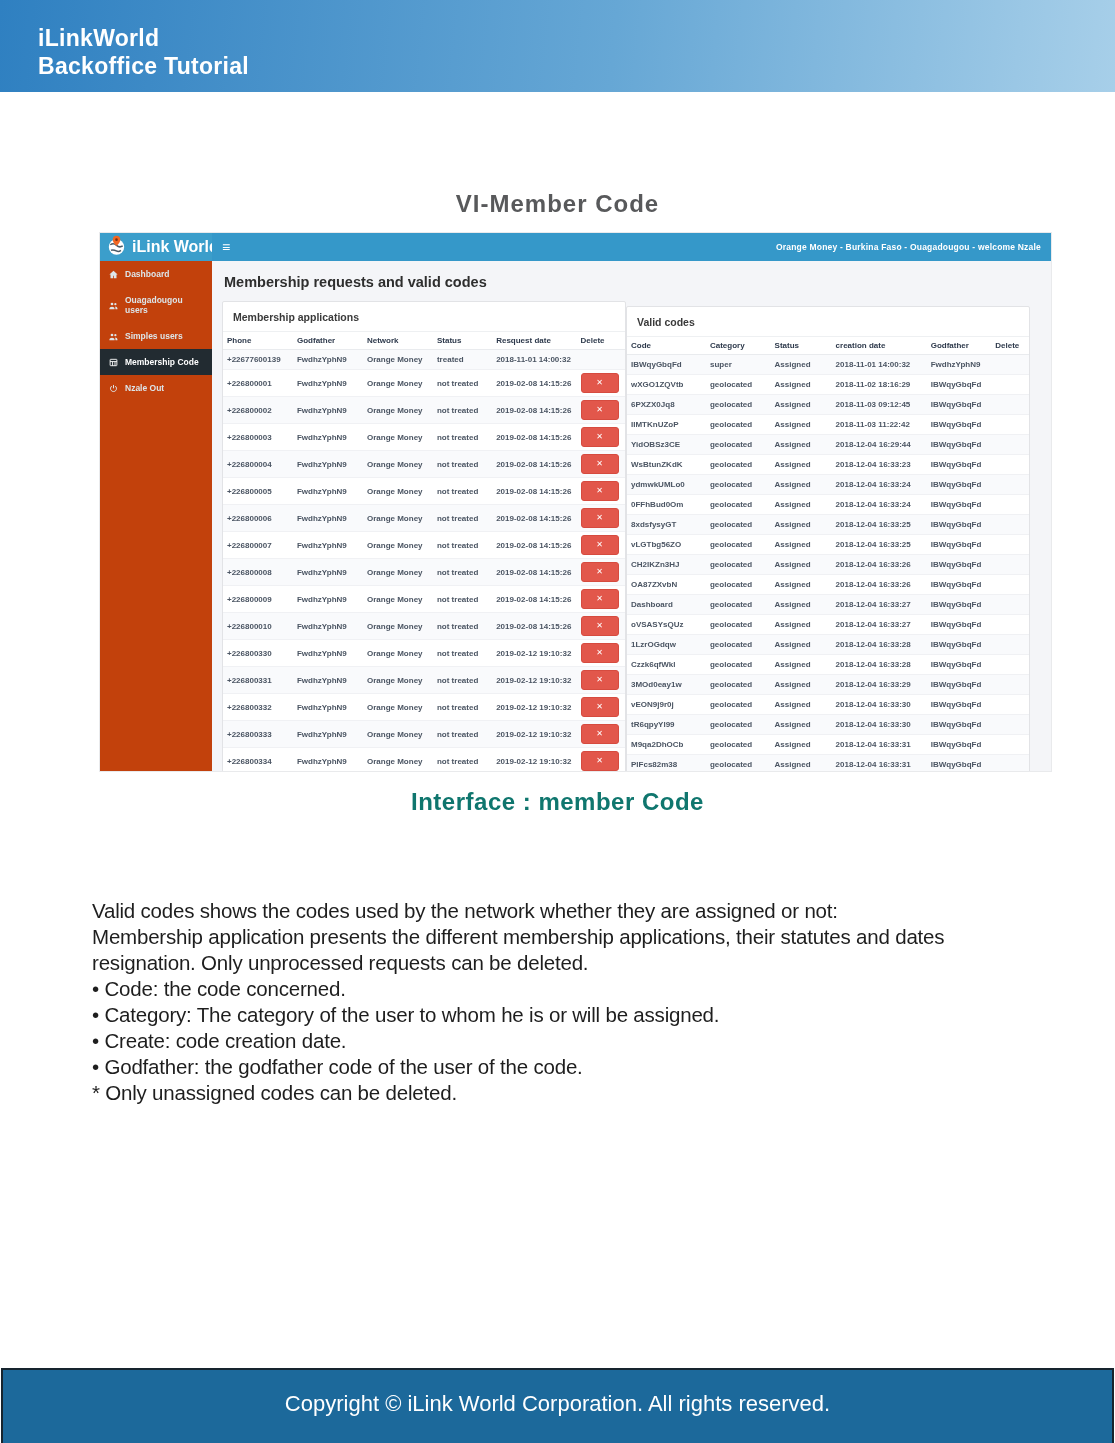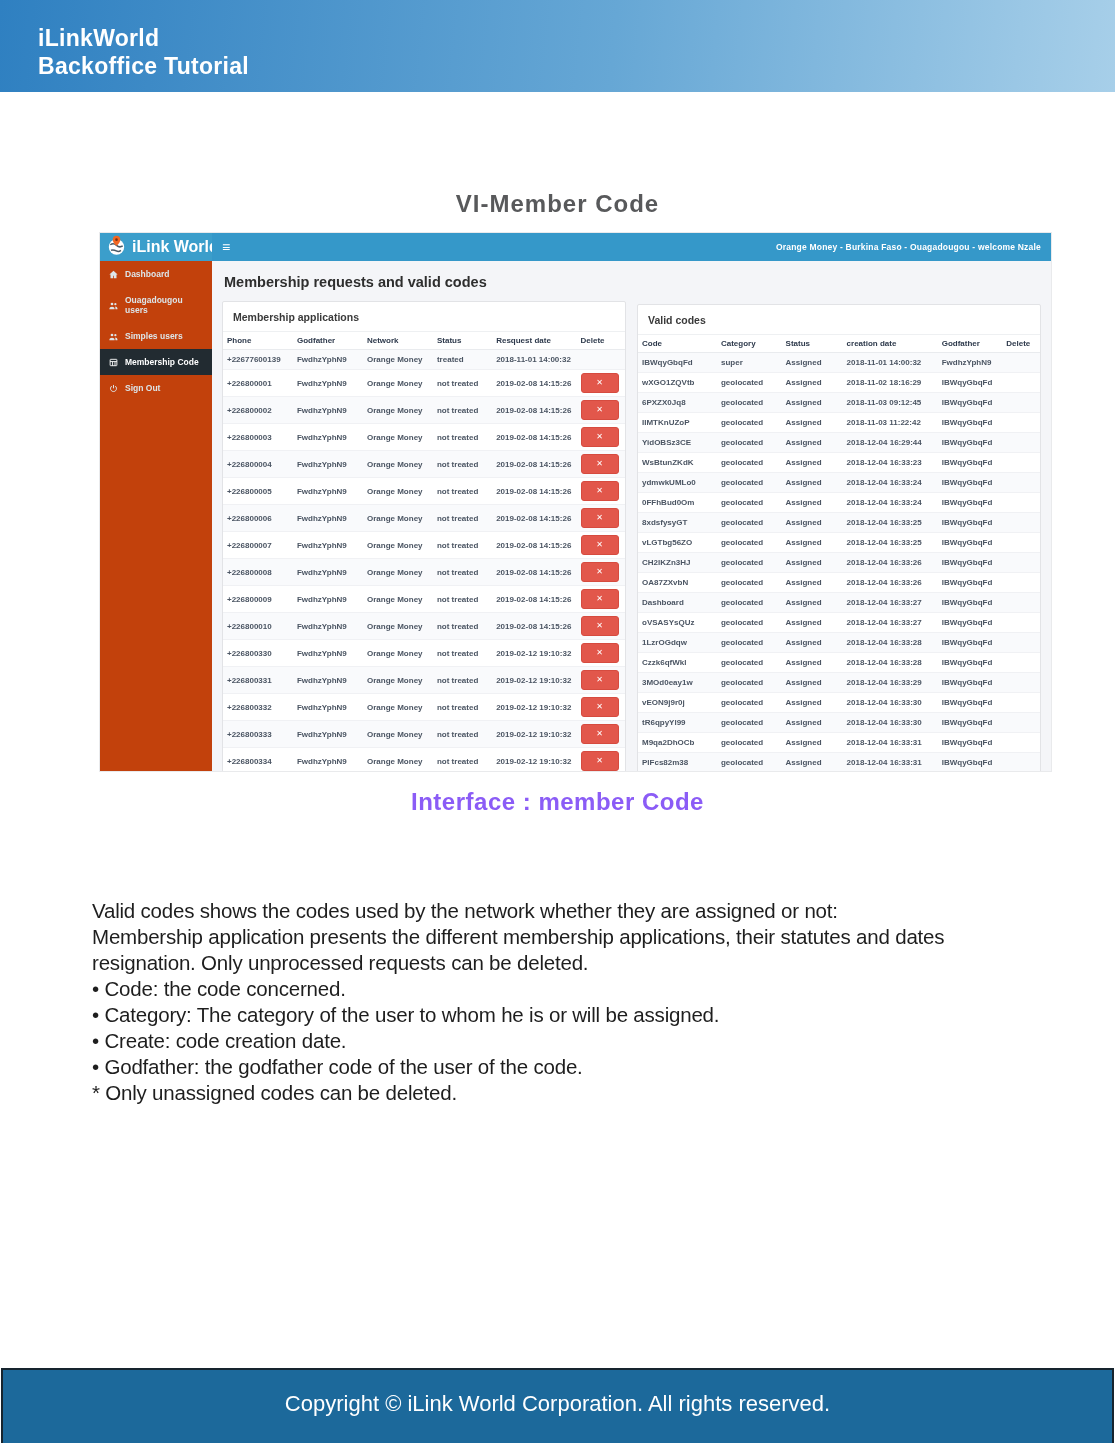--- a/index.html
+++ b/index.html
@@ -9,21 +9,21 @@
   
   .doc-header{position:absolute;left:0;top:0;width:1115px;height:92px;
     background:linear-gradient(96deg,#2f80c1 0%,#66a7d5 55%,#a7cfe9 100%);
     color:#ffffff;box-sizing:border-box;padding:24px 0 0 38px;}
   .doc-header .l1,.doc-header .l2{font-size:23px;font-weight:600;line-height:28px;letter-spacing:.3px;}
 
   
   .doc-title{position:absolute;top:174px;left:0;width:100%;text-align:center;
     font-size:24px;font-weight:700;color:#58595b;letter-spacing:1px;}
   .caption{position:absolute;top:788px;left:0;width:100%;text-align:center;
-    font-size:24px;font-weight:700;color:#8b5cf6;letter-spacing:.5px;}
+    font-size:24px;font-weight:700;color:#0f766e;letter-spacing:.5px;}
 
   
   .shot{position:absolute;left:100px;top:233px;width:951px;height:538px;overflow:hidden;
     background:#f4f5f8;box-shadow:0 0 0 1px #e9eaec;}
   .topbar{height:28px;display:flex;}
   .brand{width:112px;background:#3b9ecb;display:flex;align-items:center;gap:6px;
     padding-left:7px;box-sizing:border-box;flex:none;}
   .brand-text{color:#fff;font-weight:700;font-size:16px;white-space:nowrap;}
   .topbar-main{flex:1;background:#3598c9;display:flex;align-items:center;
     justify-content:space-between;padding:0 10px;}
@@ -33,21 +33,21 @@
   .shot-body{display:flex;height:510px;}
   .sidebar{width:112px;background:#c2410c;flex:none;padding-top:0;box-sizing:border-box;}
   .side-item{display:flex;align-items:center;gap:7px;padding:8px 9px;color:#dde5e9;
     font-size:8.5px;font-weight:700;cursor:pointer;}
   .side-item.active{background:#222b31;color:#ffffff;}
   .side-icon{width:9px;height:9px;display:inline-flex;flex:none;}
   .side-icon svg{width:9px;height:9px;}
 
   .main{flex:1;padding:0 10px;overflow:hidden;}
   .page-heading{font-size:14.5px;font-weight:700;color:#2e2e2e;margin:13px 0 11px 2px;}
-  .panels{display:flex;gap:11px;align-items:center;}
+  .panels{display:flex;align-items:flex-end;}
   .panel{background:#ffffff;border:1px solid #e2e3e6;border-radius:2px;width:404px;
     box-sizing:border-box;flex:none;}
   .panel-title{font-size:10.5px;font-weight:700;color:#3a3a3a;padding:9px 10px 8px;}
 
   table{width:100%;border-collapse:collapse;table-layout:fixed;}
   th{text-align:left;font-size:8px;color:#2e3a4c;padding:4px 4px;font-weight:700;
     border-top:1px solid #eef0f2;border-bottom:1px solid #e9ebee;overflow:hidden;white-space:nowrap;}
   td{font-size:8px;padding:2px 4px;color:#4b5563;font-weight:600;
     border-bottom:1px solid #f0f1f4;overflow:hidden;white-space:nowrap;}
   tbody tr:nth-child(odd){background:#f9fafc;}
@@ -154,21 +154,21 @@
             </span>
             <span>Membership Code</span>
           </div>
           <div class="side-item">
             <span class="side-icon">
               <svg viewBox="0 0 24 24" fill="none" stroke="currentColor" stroke-width="2.6">
                 <path d="M12 2.5v9"></path>
                 <path d="M7.5 5.5a8 8 0 1 0 9 0"></path>
               </svg>
             </span>
-            <span>Sign Out</span>
+            <span>Nzale Out</span>
           </div>
         </nav>
 
       <div class="main">
         <h2 class="page-heading">Membership requests and valid codes</h2>
 
         <div class="panels">
           <section class="panel">
             <div class="panel-title">Membership applications</div>
             <table class="apps">

